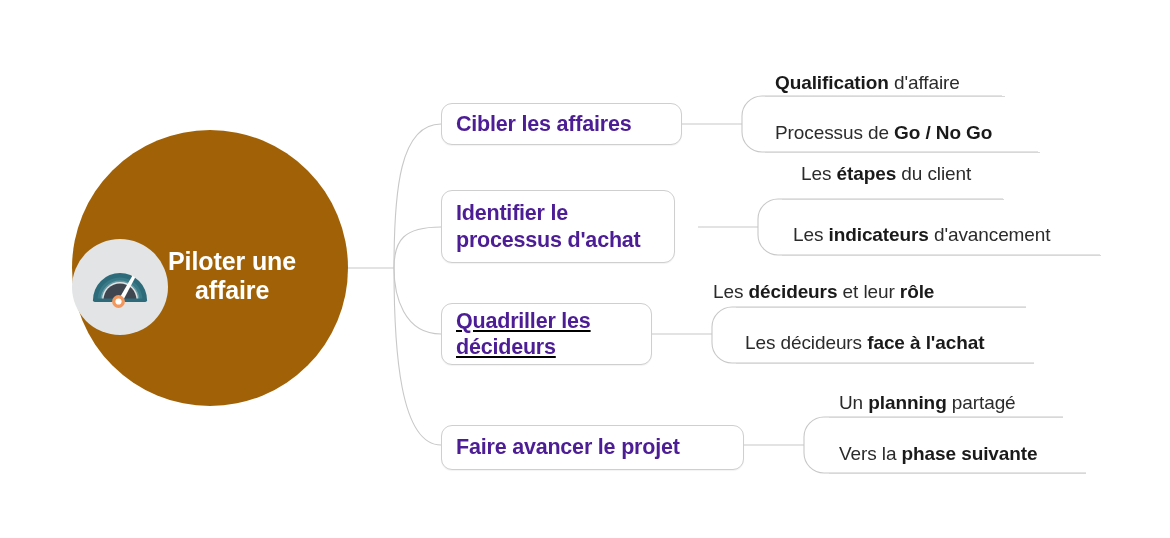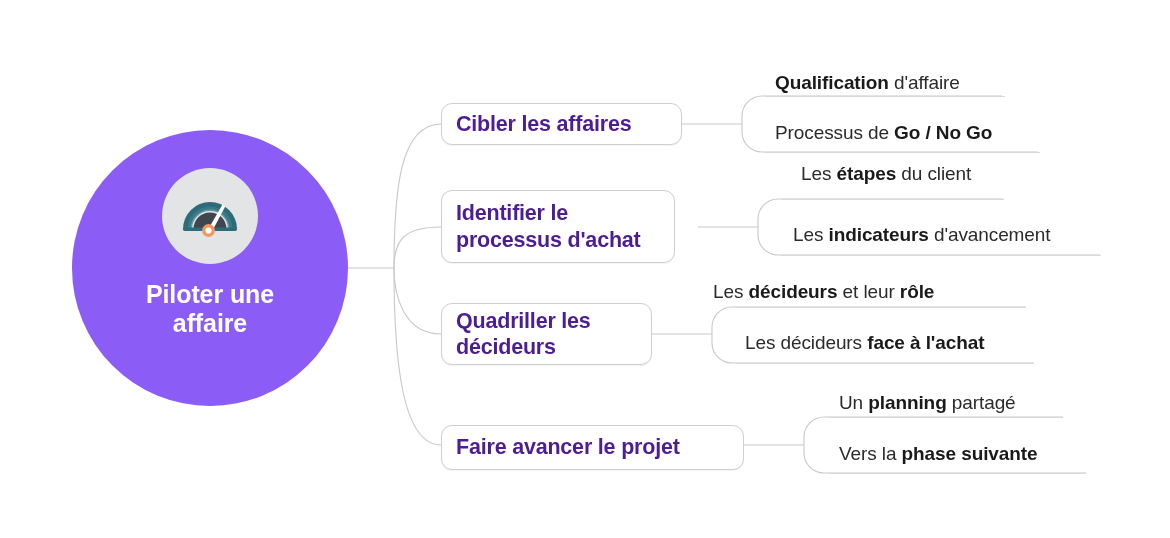--- a/index.html
+++ b/index.html
@@ -28,23 +28,23 @@
     pointer-events: none;
   }
   
   #root-node {
     position: absolute;
     left: 72px;
     top: 130px;
     width: 276px;
     height: 276px;
     border-radius: 50%;
-    background: #8b5cf6;
+    background: #a16207;
     display: flex;
-    flex-direction: column;
+    flex-direction: row;
     align-items: center;
     justify-content: flex-start;
   }
   #root-icon-wrap {
     margin-top: 38px;
     width: 96px;
     height: 96px;
     border-radius: 50%;
     background: #E2E4E5;
     display: flex;
@@ -166,21 +166,21 @@
   </div>
   <div class="sub-item" style="left:793px; top:163px;margin-left:8px;">
     <span>Les </span><b>étapes</b><span> du client</span>
   </div>
   <div class="sub-rule" style="left:782px; top:199px; width:222px;"></div>
   <div class="sub-item" style="left:793px; top:224px;">
     <span>Les </span><b>indicateurs</b><span> d'avancement</span>
   </div>
   <div class="sub-rule" style="left:782px; top:255px; width:319px;"></div>
 
-  <div class="branch-box" style="left:441px; top:303px; width:211px; height:62px;">
+  <div class="branch-box" style="left:441px; top:303px; width:211px; height:62px;text-decoration:underline;">
     <div class="branch-label">Quadriller les
 décideurs</div>
   </div>
   <div class="sub-item" style="left:713px; top:281px;">
     <span>Les </span><b>décideurs</b><span> et leur </span><b>rôle</b>
   </div>
   <div class="sub-rule" style="left:736px; top:307px; width:290px;"></div>
   <div class="sub-item" style="left:745px; top:332px;">
     <span>Les décideurs </span><b>face à l'achat</b>
   </div>

